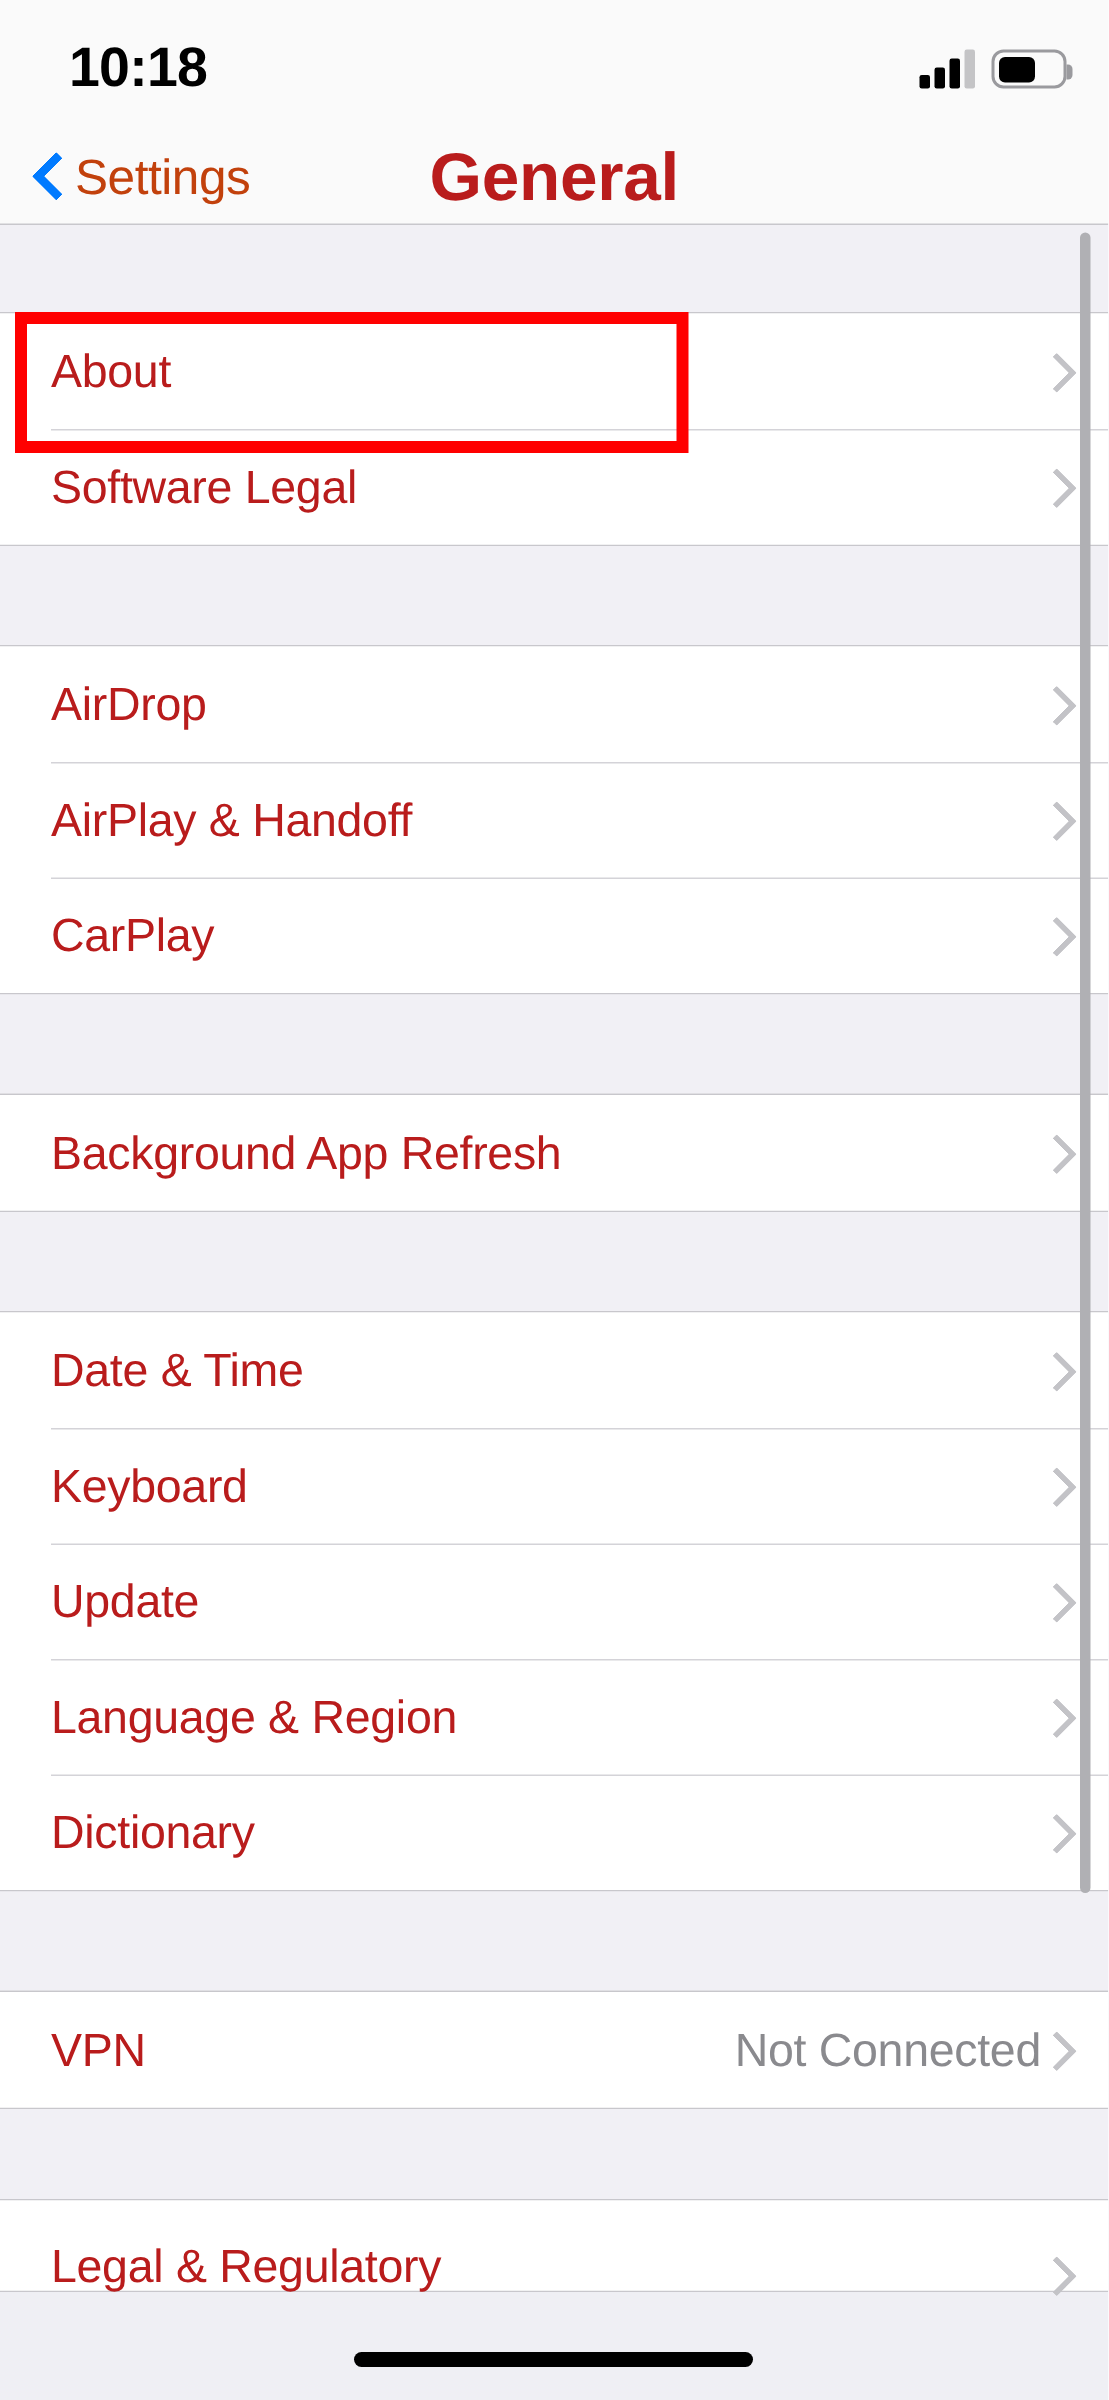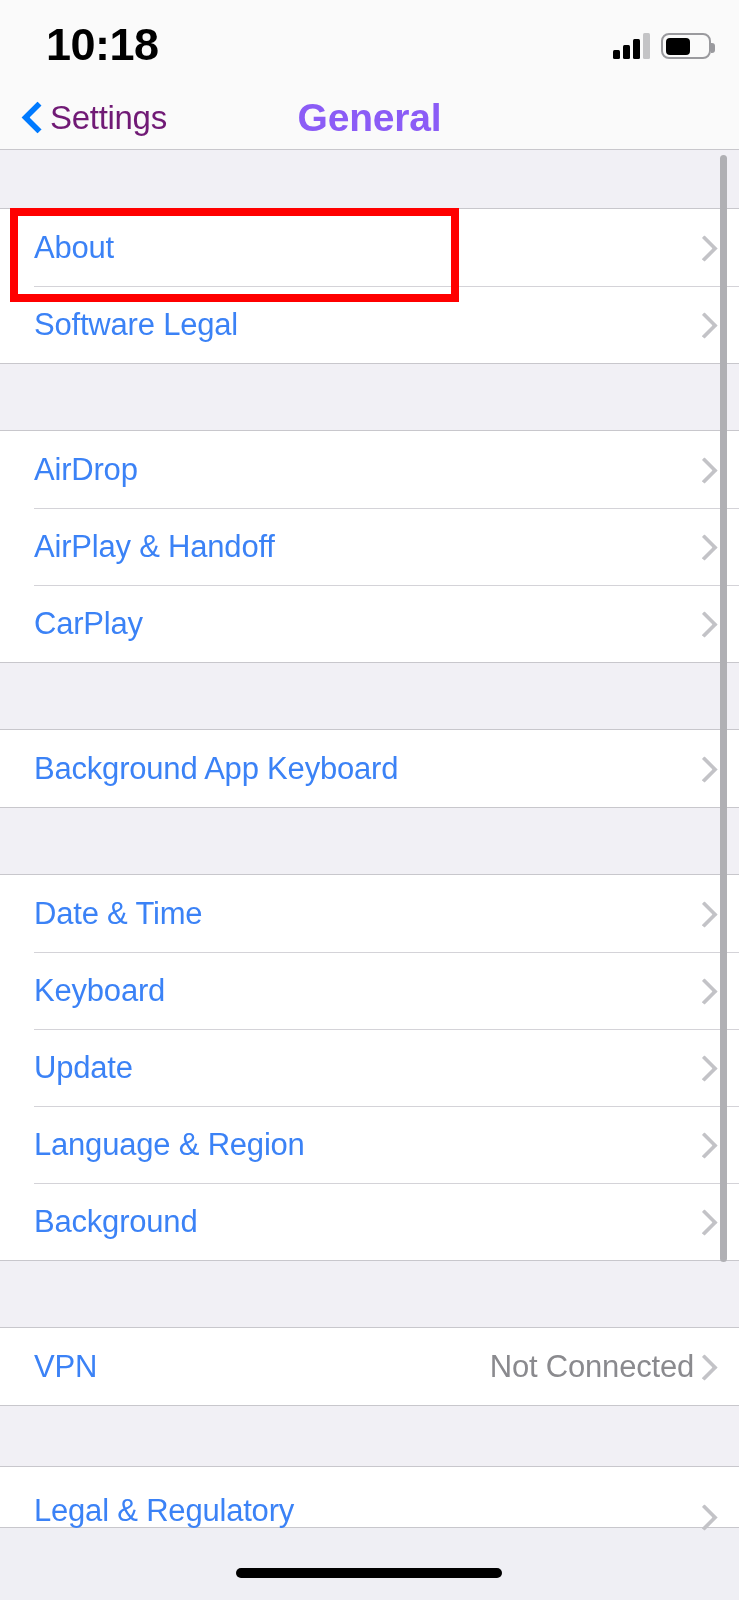--- a/index.html
+++ b/index.html
@@ -25,21 +25,21 @@
     position: absolute;
     top: 0; left: 0;
     width: 739px;
     height: 86px;
     background: #fafafa;
   }
   .status-time {
     position: absolute;
     left: 46px;
     top: 24px;
-    font-size: 45px;
+    font-size: 37px;
     font-weight: bold;
     letter-spacing: -0.5px;
     color: #000000;
     line-height: 42px;
   }
   .status-right {
     position: absolute;
     right: 28px;
     top: 26px;
     display: flex;
@@ -123,34 +123,34 @@
     top: 7px;
     width: 17px;
     height: 17px;
     border-left: 6px solid #007AFF;
     border-bottom: 6px solid #007AFF;
     transform: rotate(45deg);
     border-radius: 1px;
   }
   .nav-back-label {
     font-size: 33px;
-    color: #701a75;
+    color: #c2410c;
     letter-spacing: -0.3px;
   }
   .nav-title {
     position: absolute;
     left: 0; right: 0;
     top: 0;
     height: 63px;
     display: flex;
     align-items: center;
     justify-content: center;
-    font-size: 39px;
+    font-size: 45px;
     font-weight: bold;
-    color: #8b5cf6;
+    color: #b91c1c;
     letter-spacing: -0.2px;
   }
 
   
   .content {
     position: absolute;
     top: 150px; left: 0;
     width: 739px;
     height: 1450px;
     background: #efeff4;
@@ -183,21 +183,21 @@
   }
   .row + .row::before {
     content: "";
     position: absolute;
     left: 34px; right: 0; top: 0;
     height: 1px;
     background: #d4d3d8;
   }
   .row-label {
     font-size: 31px;
-    color: #3b82f6;
+    color: #b91c1c;
     letter-spacing: -0.2px;
     flex: 0 0 auto;
   }
   .row-right {
     position: absolute;
     right: 28px;
     display: flex;
     align-items: center;
     gap: 1px;
   }
@@ -327,21 +327,21 @@
           <div class="row">
             <span class="row-label">CarPlay</span>
             <span class="row-right">
               <span class="chev"></span>
             </span>
           </div>
         </div>
         <div class="gap gap-mid"></div>
         <div class="group">
           <div class="row">
-            <span class="row-label">Background App Keyboard</span>
+            <span class="row-label">Background App Refresh</span>
             <span class="row-right">
               <span class="chev"></span>
             </span>
           </div>
         </div>
         <div class="gap gap-mid"></div>
         <div class="group">
           <div class="row">
             <span class="row-label">Date &amp; Time</span>
             <span class="row-right">
@@ -360,21 +360,21 @@
               <span class="chev"></span>
             </span>
           </div>
           <div class="row">
             <span class="row-label">Language &amp; Region</span>
             <span class="row-right">
               <span class="chev"></span>
             </span>
           </div>
           <div class="row">
-            <span class="row-label">Background</span>
+            <span class="row-label">Dictionary</span>
             <span class="row-right">
               <span class="chev"></span>
             </span>
           </div>
         </div>
         <div class="gap gap-mid"></div>
         <div class="group">
           <div class="row">
             <span class="row-label">VPN</span>
             <span class="row-right">

